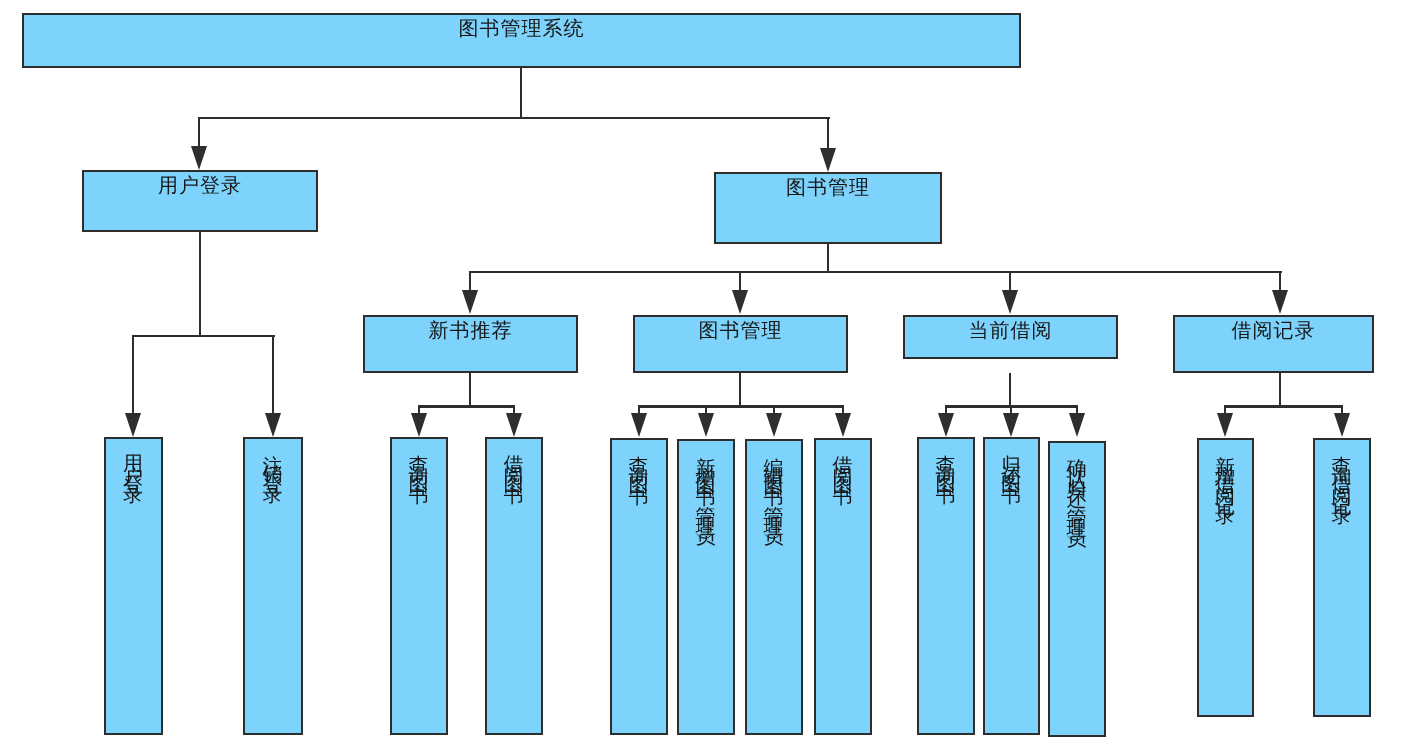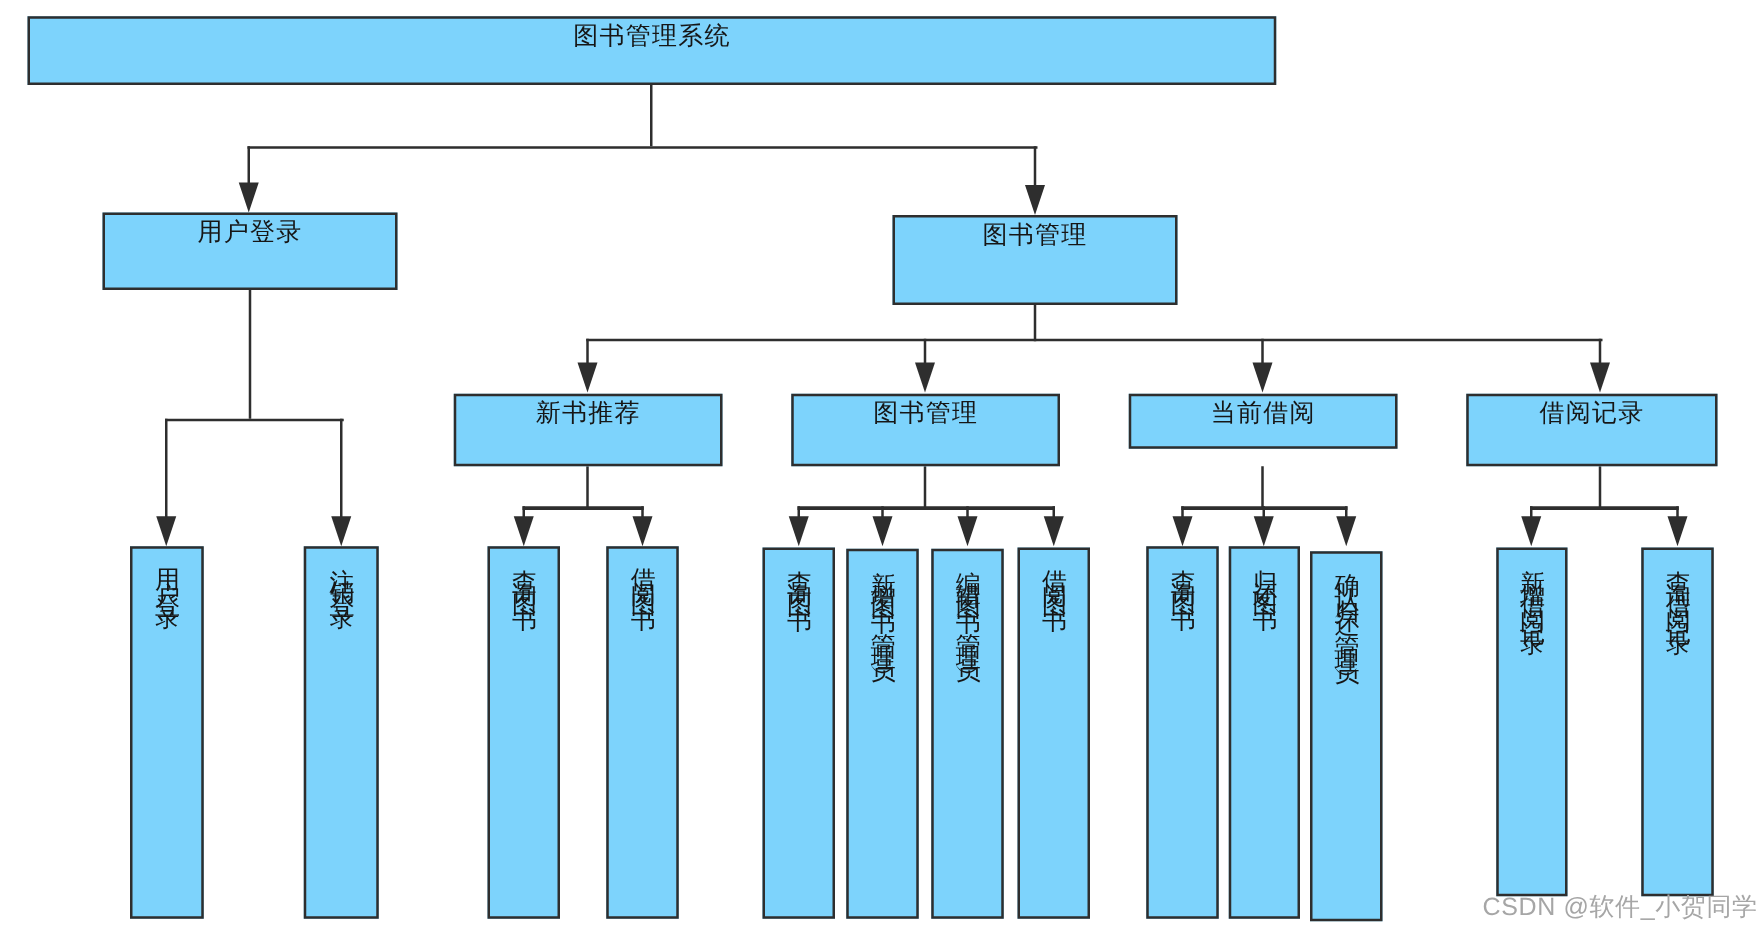--- a/index.html
+++ b/index.html
@@ -202,15 +202,14 @@
   <div class="ah" style="left:1003px;top:413px"></div>
   <div class="vl" style="left:1075.75px;top:405px;height:10px"></div>
   <div class="ah" style="left:1069px;top:413px"></div>
 
   <div class="hl" style="left:1223.75px;top:405px;width:119.5px"></div>
   <div class="vl" style="left:1223.75px;top:405px;height:10px"></div>
   <div class="ah" style="left:1217px;top:413px"></div>
   <div class="vl" style="left:1340.75px;top:405px;height:10px"></div>
   <div class="ah" style="left:1334px;top:413px"></div>
 
-  <div class="watermark">CSDN @软件_小贺同学</div>
 
 </div>
 
 </body></html>

